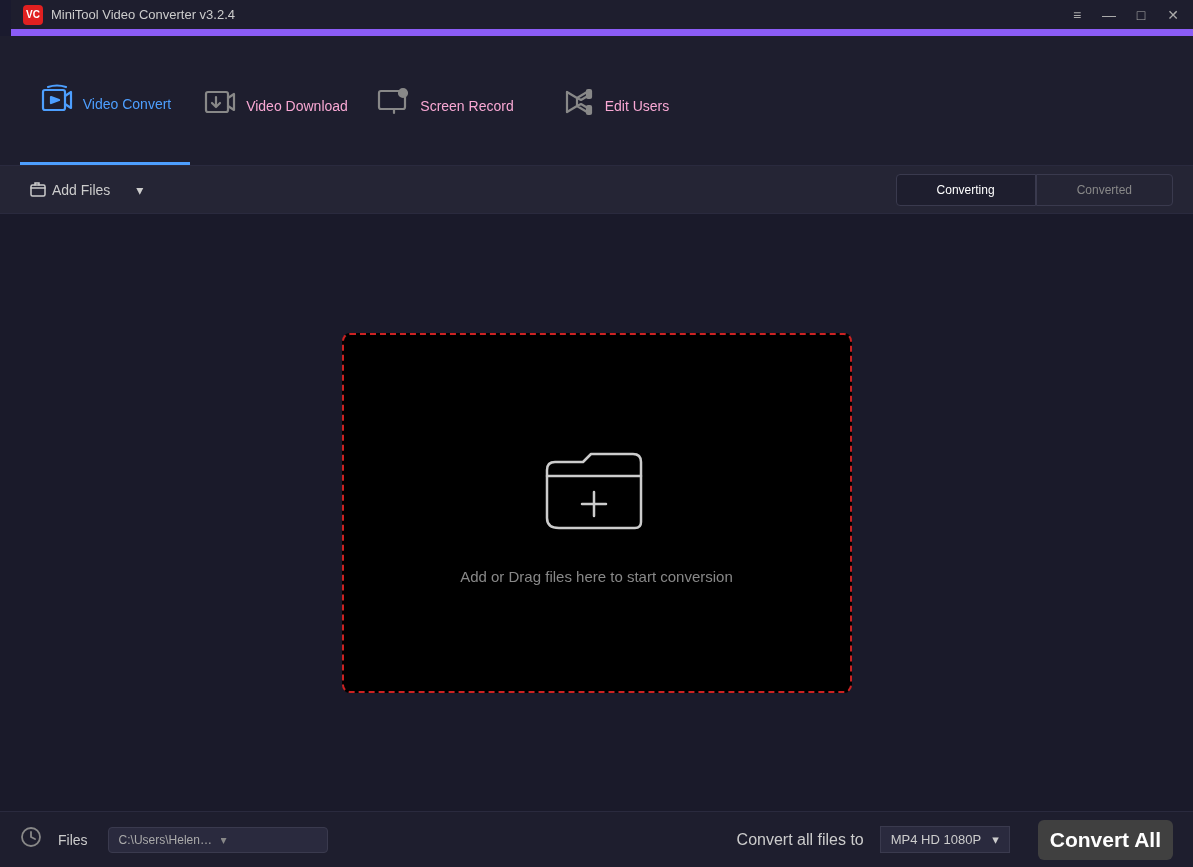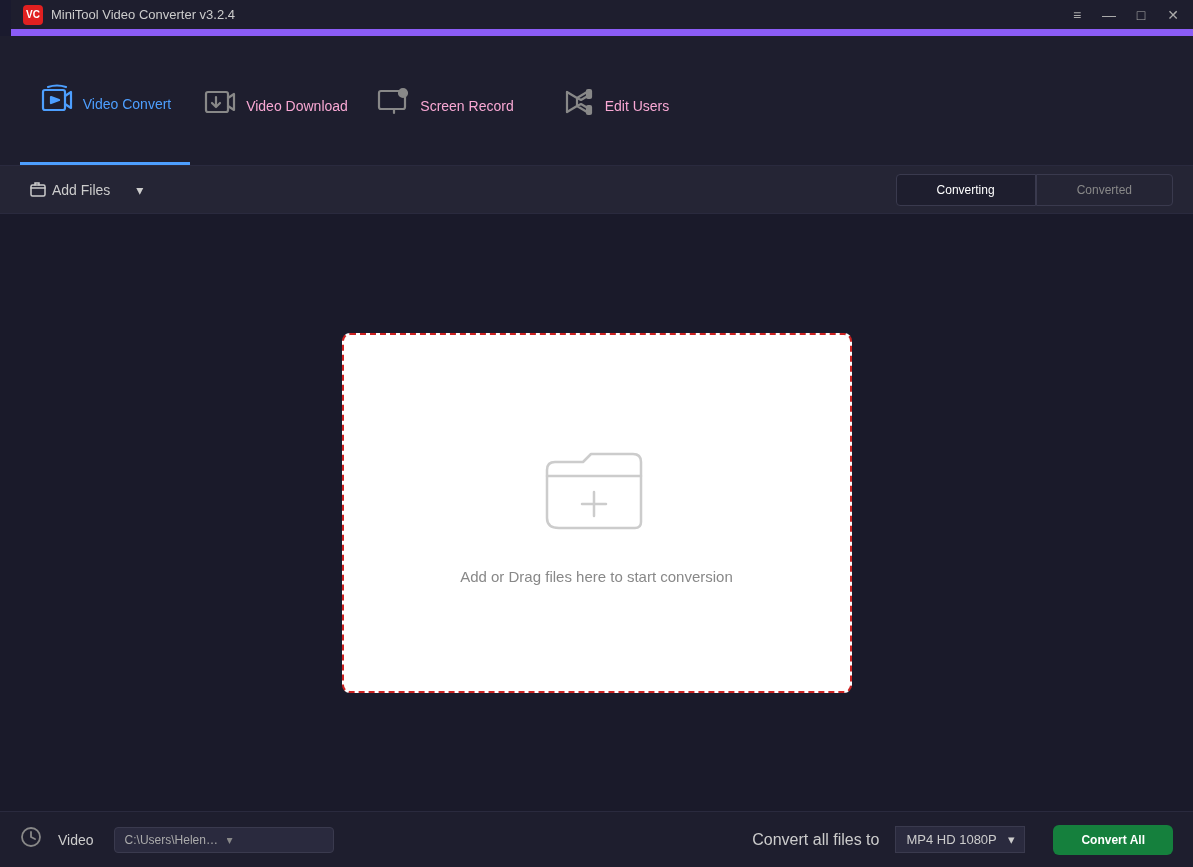--- a/index.html
+++ b/index.html
@@ -165,21 +165,21 @@
     #drop-zone {
       width: 510px;
       height: 360px;
       border: 2px dashed #cc2222;
       border-radius: 8px;
       display: flex;
       flex-direction: column;
       align-items: center;
       justify-content: center;
       gap: 24px;
-      background: #ffffff;
+      background: #000000;
       cursor: pointer;
     }
     #folder-icon-wrapper {
       position: relative;
     }
     .folder-svg {
       width: 120px;
       height: 100px;
     }
     #drop-zone-text {
@@ -237,26 +237,26 @@
       font-size: 13px;
       color: #ccc;
       cursor: pointer;
       display: flex;
       align-items: center;
       gap: 6px;
       min-width: 130px;
       justify-content: space-between;
     }
     #convert-all-btn {
-      background: #15803d;
+      background: #404040;
       color: #fff;
       border: none;
       border-radius: 6px;
-      padding: 8px 28px;
-      font-size: 12px;
+      padding: 8px 12px;
+      font-size: 21px;
       font-weight: 600;
       cursor: pointer;
       margin-left: 12px;
       transition: background 0.2s;
     }
 
     
     .nav-svg {
       width: 36px;
       height: 36px;
@@ -366,21 +366,21 @@
   </div>
 </div>
 
 <div id="bottom-bar">
   <div id="clock-icon">
     <svg width="22" height="22" viewBox="0 0 22 22" fill="none" stroke="#888" stroke-width="1.8" stroke-linecap="round">
       <circle cx="11" cy="11" r="9"></circle>
       <polyline points="11,6 11,11 15,13"></polyline>
     </svg>
   </div>
-  <span id="output-label">Video</span>
+  <span id="output-label">Files</span>
   <div id="output-path">
     <span>C:\Users\Helen Green\Documents\MiniTool Video Converter\</span>
     <span class="dropdown-arrow">▾</span>
   </div>
 
   <span id="convert-all-label">Convert all files to</span>
   <div id="format-selector">
     <span>MP4 HD 1080P</span>
     <span>▾</span>
   </div>

